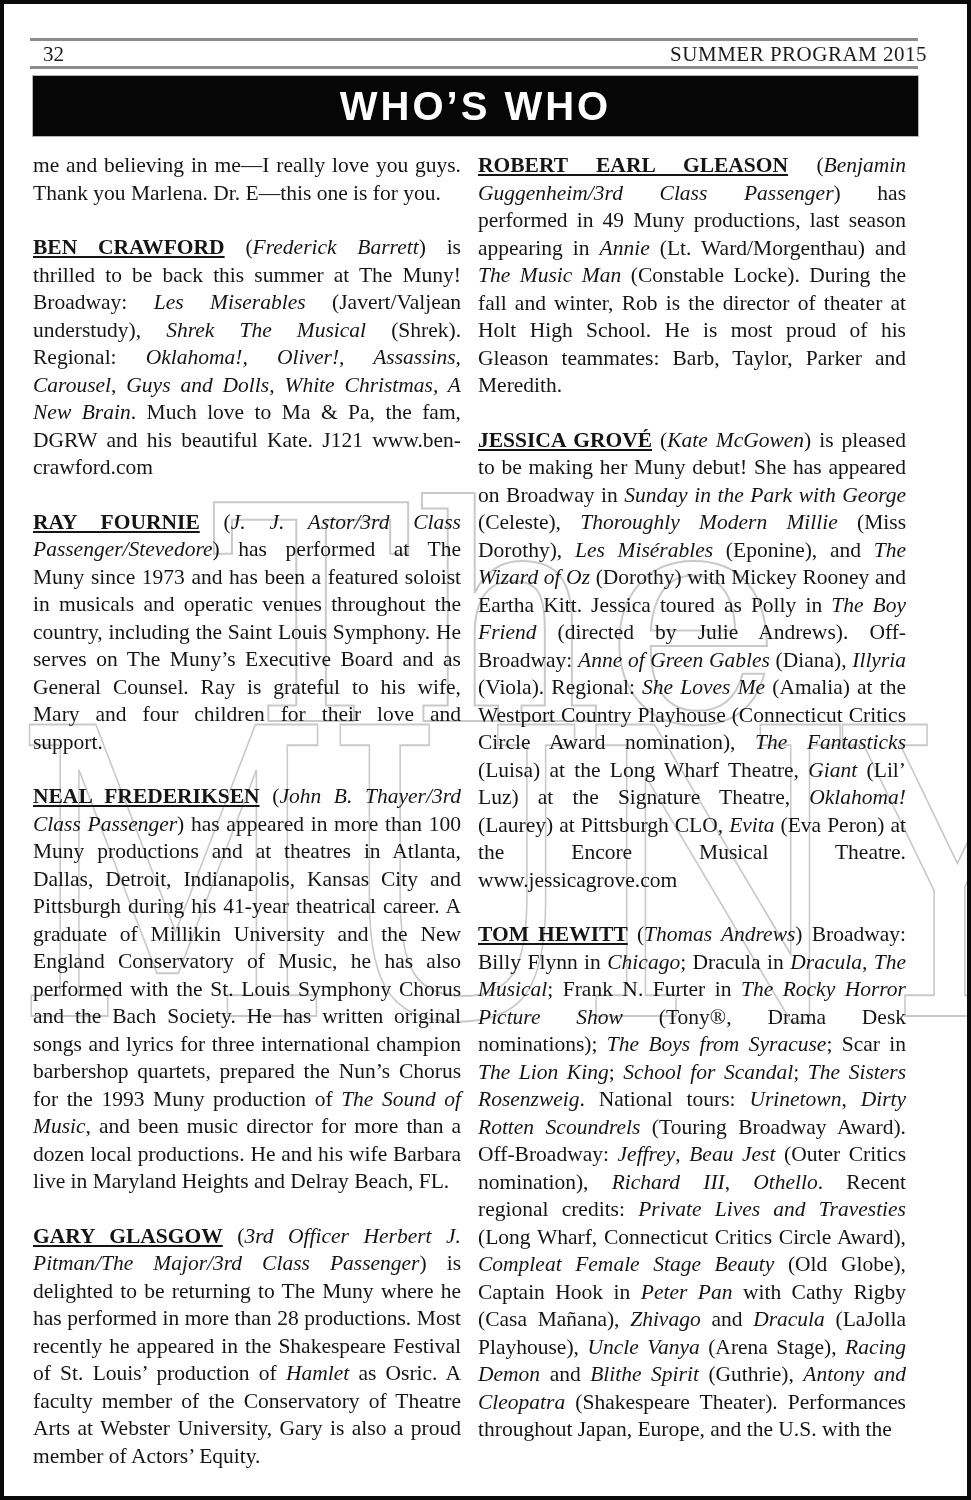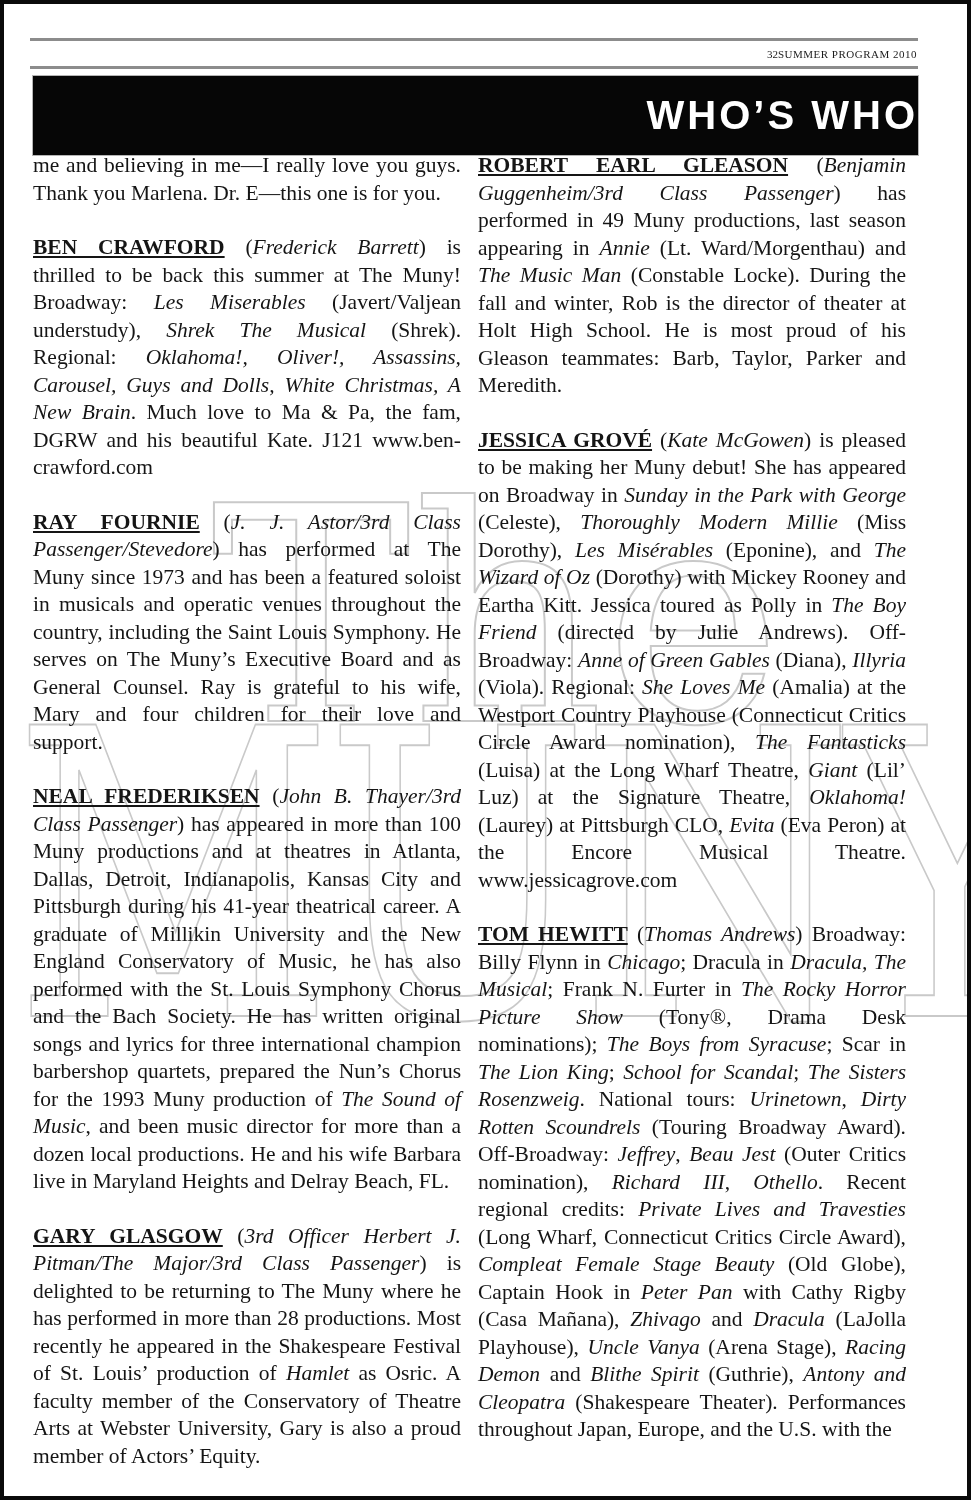--- a/index.html
+++ b/index.html
@@ -20,29 +20,29 @@
     z-index: 6;
     pointer-events: none;
   }
   .rule {
     position: absolute; left: 30px; width: 888px; height: 3px;
     background: #8c8c8c; z-index: 2;
   }
   .rule-top { top: 38px; }
   .rule-bottom { top: 66px; }
   .header-row {
-    position: absolute; left: 33px; top: 42px; width: 884px;
-    display: flex; justify-content: flex-end; align-items: baseline;
-    font-size: 11px; color: #1c1c1c; z-index: 2; line-height: 24px;
+    position: absolute; left: 43px; top: 42px; width: 884px;
+    display: flex; justify-content: space-between; align-items: baseline;
+    font-size: 21px; color: #1c1c1c; z-index: 2; line-height: 24px;
   }
   .program-title { letter-spacing: 0.5px; }
   .banner {
-    position: absolute; left: 33px; top: 76px; width: 885px; height: 79px;
+    position: absolute; left: 33px; top: 76px; width: 885px; height: 60px;
     background: #060606; z-index: 2;
-    display: flex; align-items: center; justify-content: flex-end;
+    display: flex; align-items: center; justify-content: center;
     box-shadow: 0 0 0 1px #b5b5b5;
   }
   .banner-title {
     color: #ffffff;
     font-family: "Liberation Sans", sans-serif;
     font-weight: 700;
     font-size: 40px;
     letter-spacing: 3px;
   }
   .watermark {
@@ -79,21 +79,21 @@
 <body>
 
 <div class="page">
 
   <div class="watermark wm-the">The</div>
   <div class="watermark wm-muny">MUNY</div>
 
   <div class="rule rule-top"></div>
   <div class="header-row">
     <span class="page-number">32</span>
-    <span class="program-title">SUMMER PROGRAM 2010</span>
+    <span class="program-title">SUMMER PROGRAM 2015</span>
   </div>
   <div class="rule rule-bottom"></div>
 
   <div class="banner">
     <span class="banner-title">WHO’S WHO</span>
   </div>
 
   <div class="content">
     <div class="col">
         <p class="bio"><span class="run-r">me and believing in me—I really love you guys. Thank you Marlena. Dr. E—this one is for you.</span></p>

